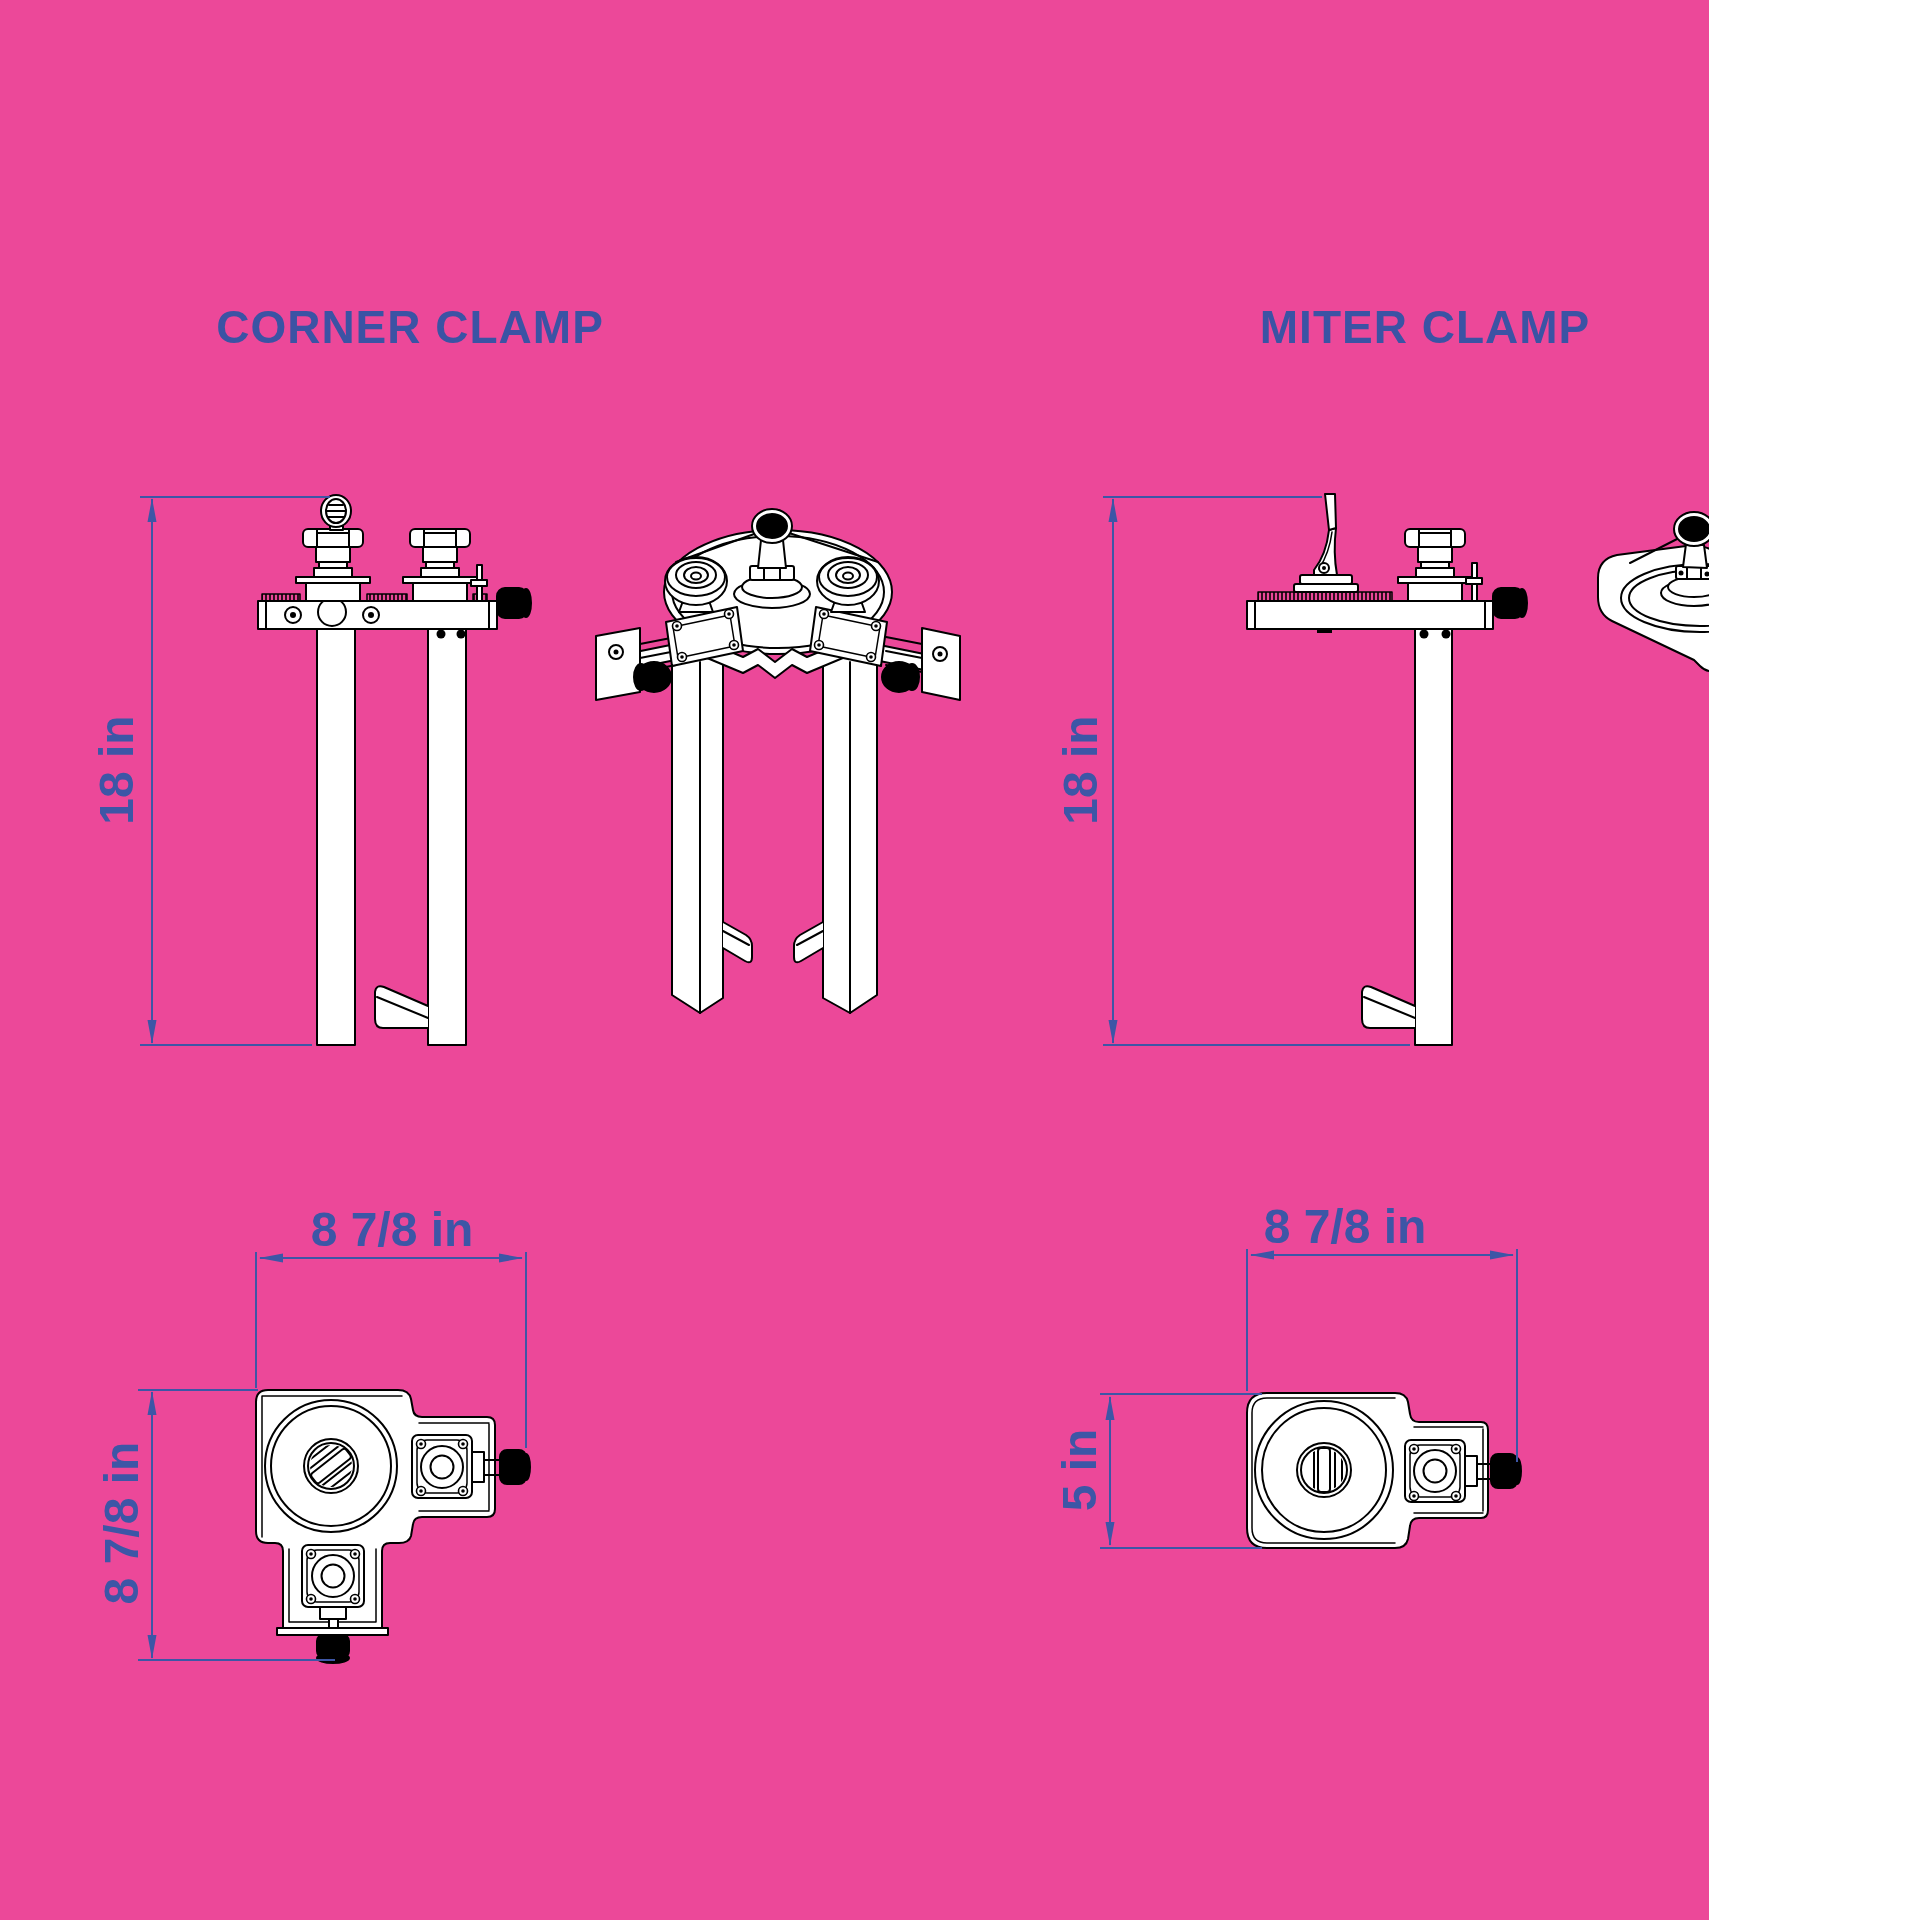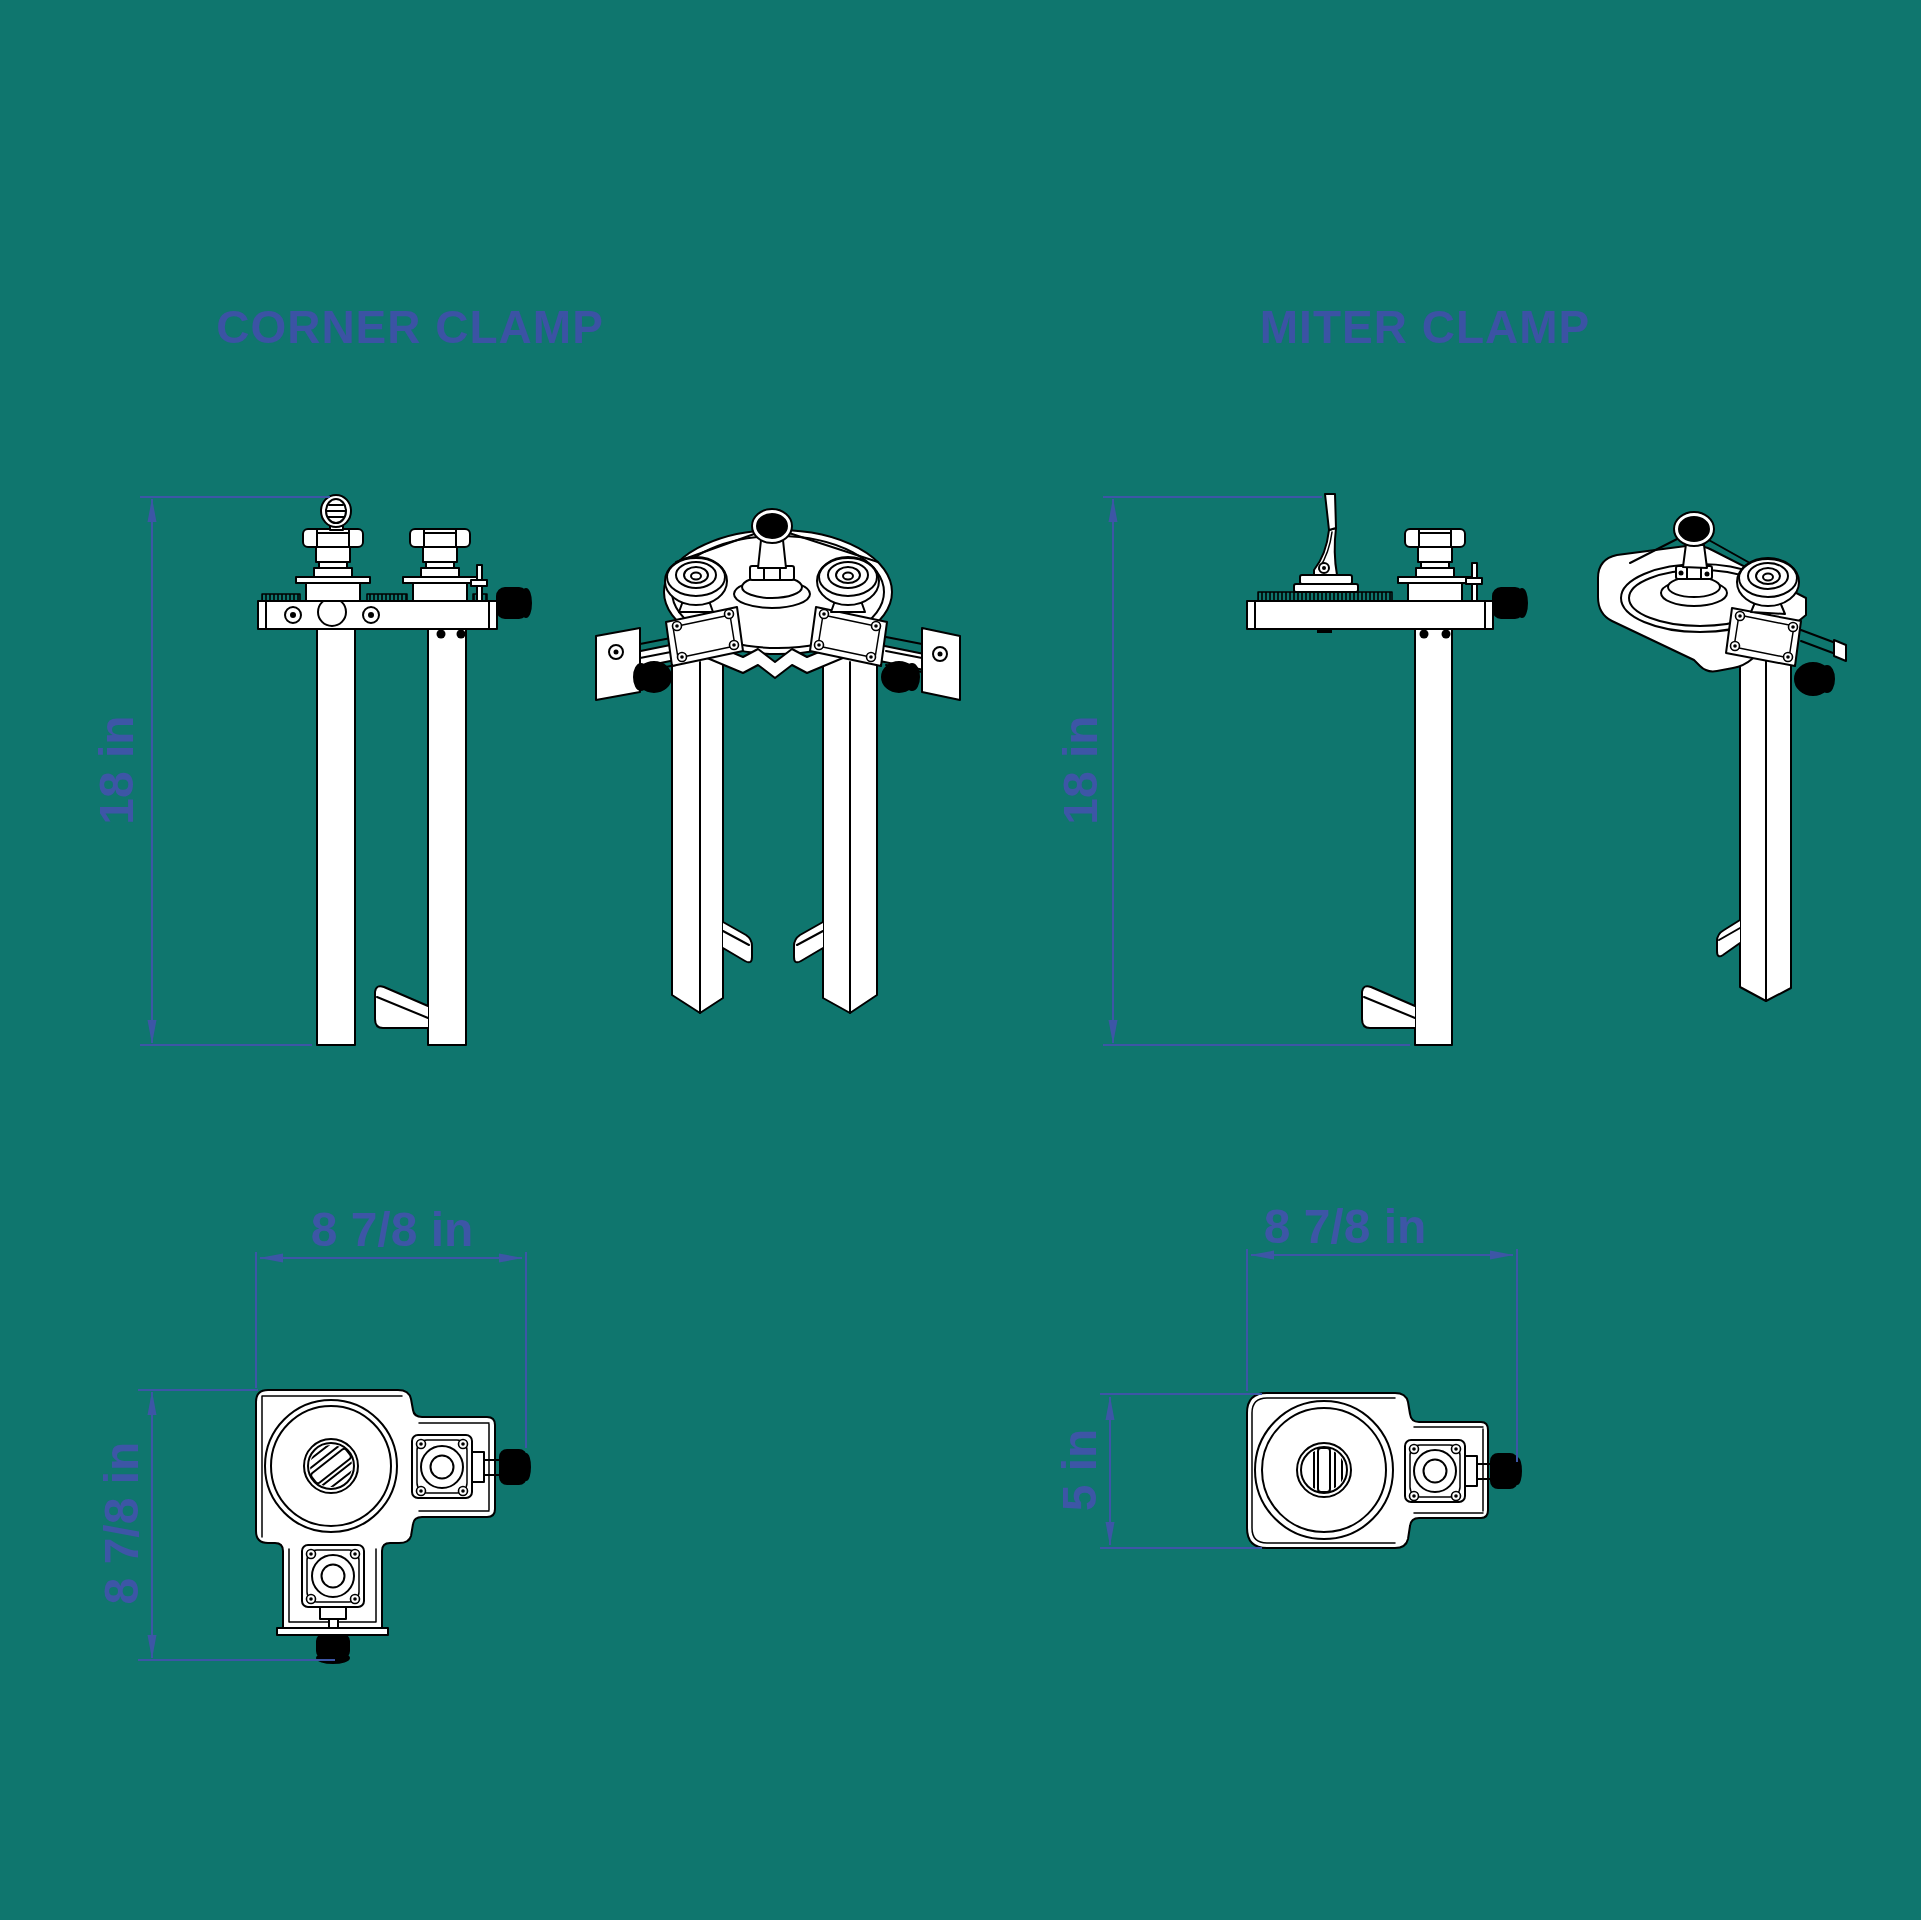--- a/index.html
+++ b/index.html
@@ -1,17 +1,17 @@
 <!DOCTYPE html>
 <html><head>
 <meta charset="utf-8">
 <style>
   html,body{margin:0;padding:0;background:#ffffff;}
   body{width:1921px;height:1920px;font-family:"Liberation Sans",sans-serif;}
-  #canvas{position:relative;width:1921px;height:1920px;background:#0f766e;overflow:hidden;}
+  #canvas{position:relative;width:1709px;height:1920px;background:#ec4899;overflow:hidden;}
   svg{display:block;}
   .title{fill:#3b53a4;font-family:"Liberation Sans",sans-serif;font-weight:bold;font-size:46px;letter-spacing:1px;}
   .dim-label{fill:#3d56a6;font-family:"Liberation Sans",sans-serif;font-weight:bold;font-size:48px;}
   .dim{stroke:#3d56a6;stroke-width:2;fill:none;}
   .art{stroke:#000;stroke-width:2;fill:none;stroke-linejoin:round;stroke-linecap:round;}
   .thin{stroke-width:1.5;}
 </style>
 </head>
 <body>
 

